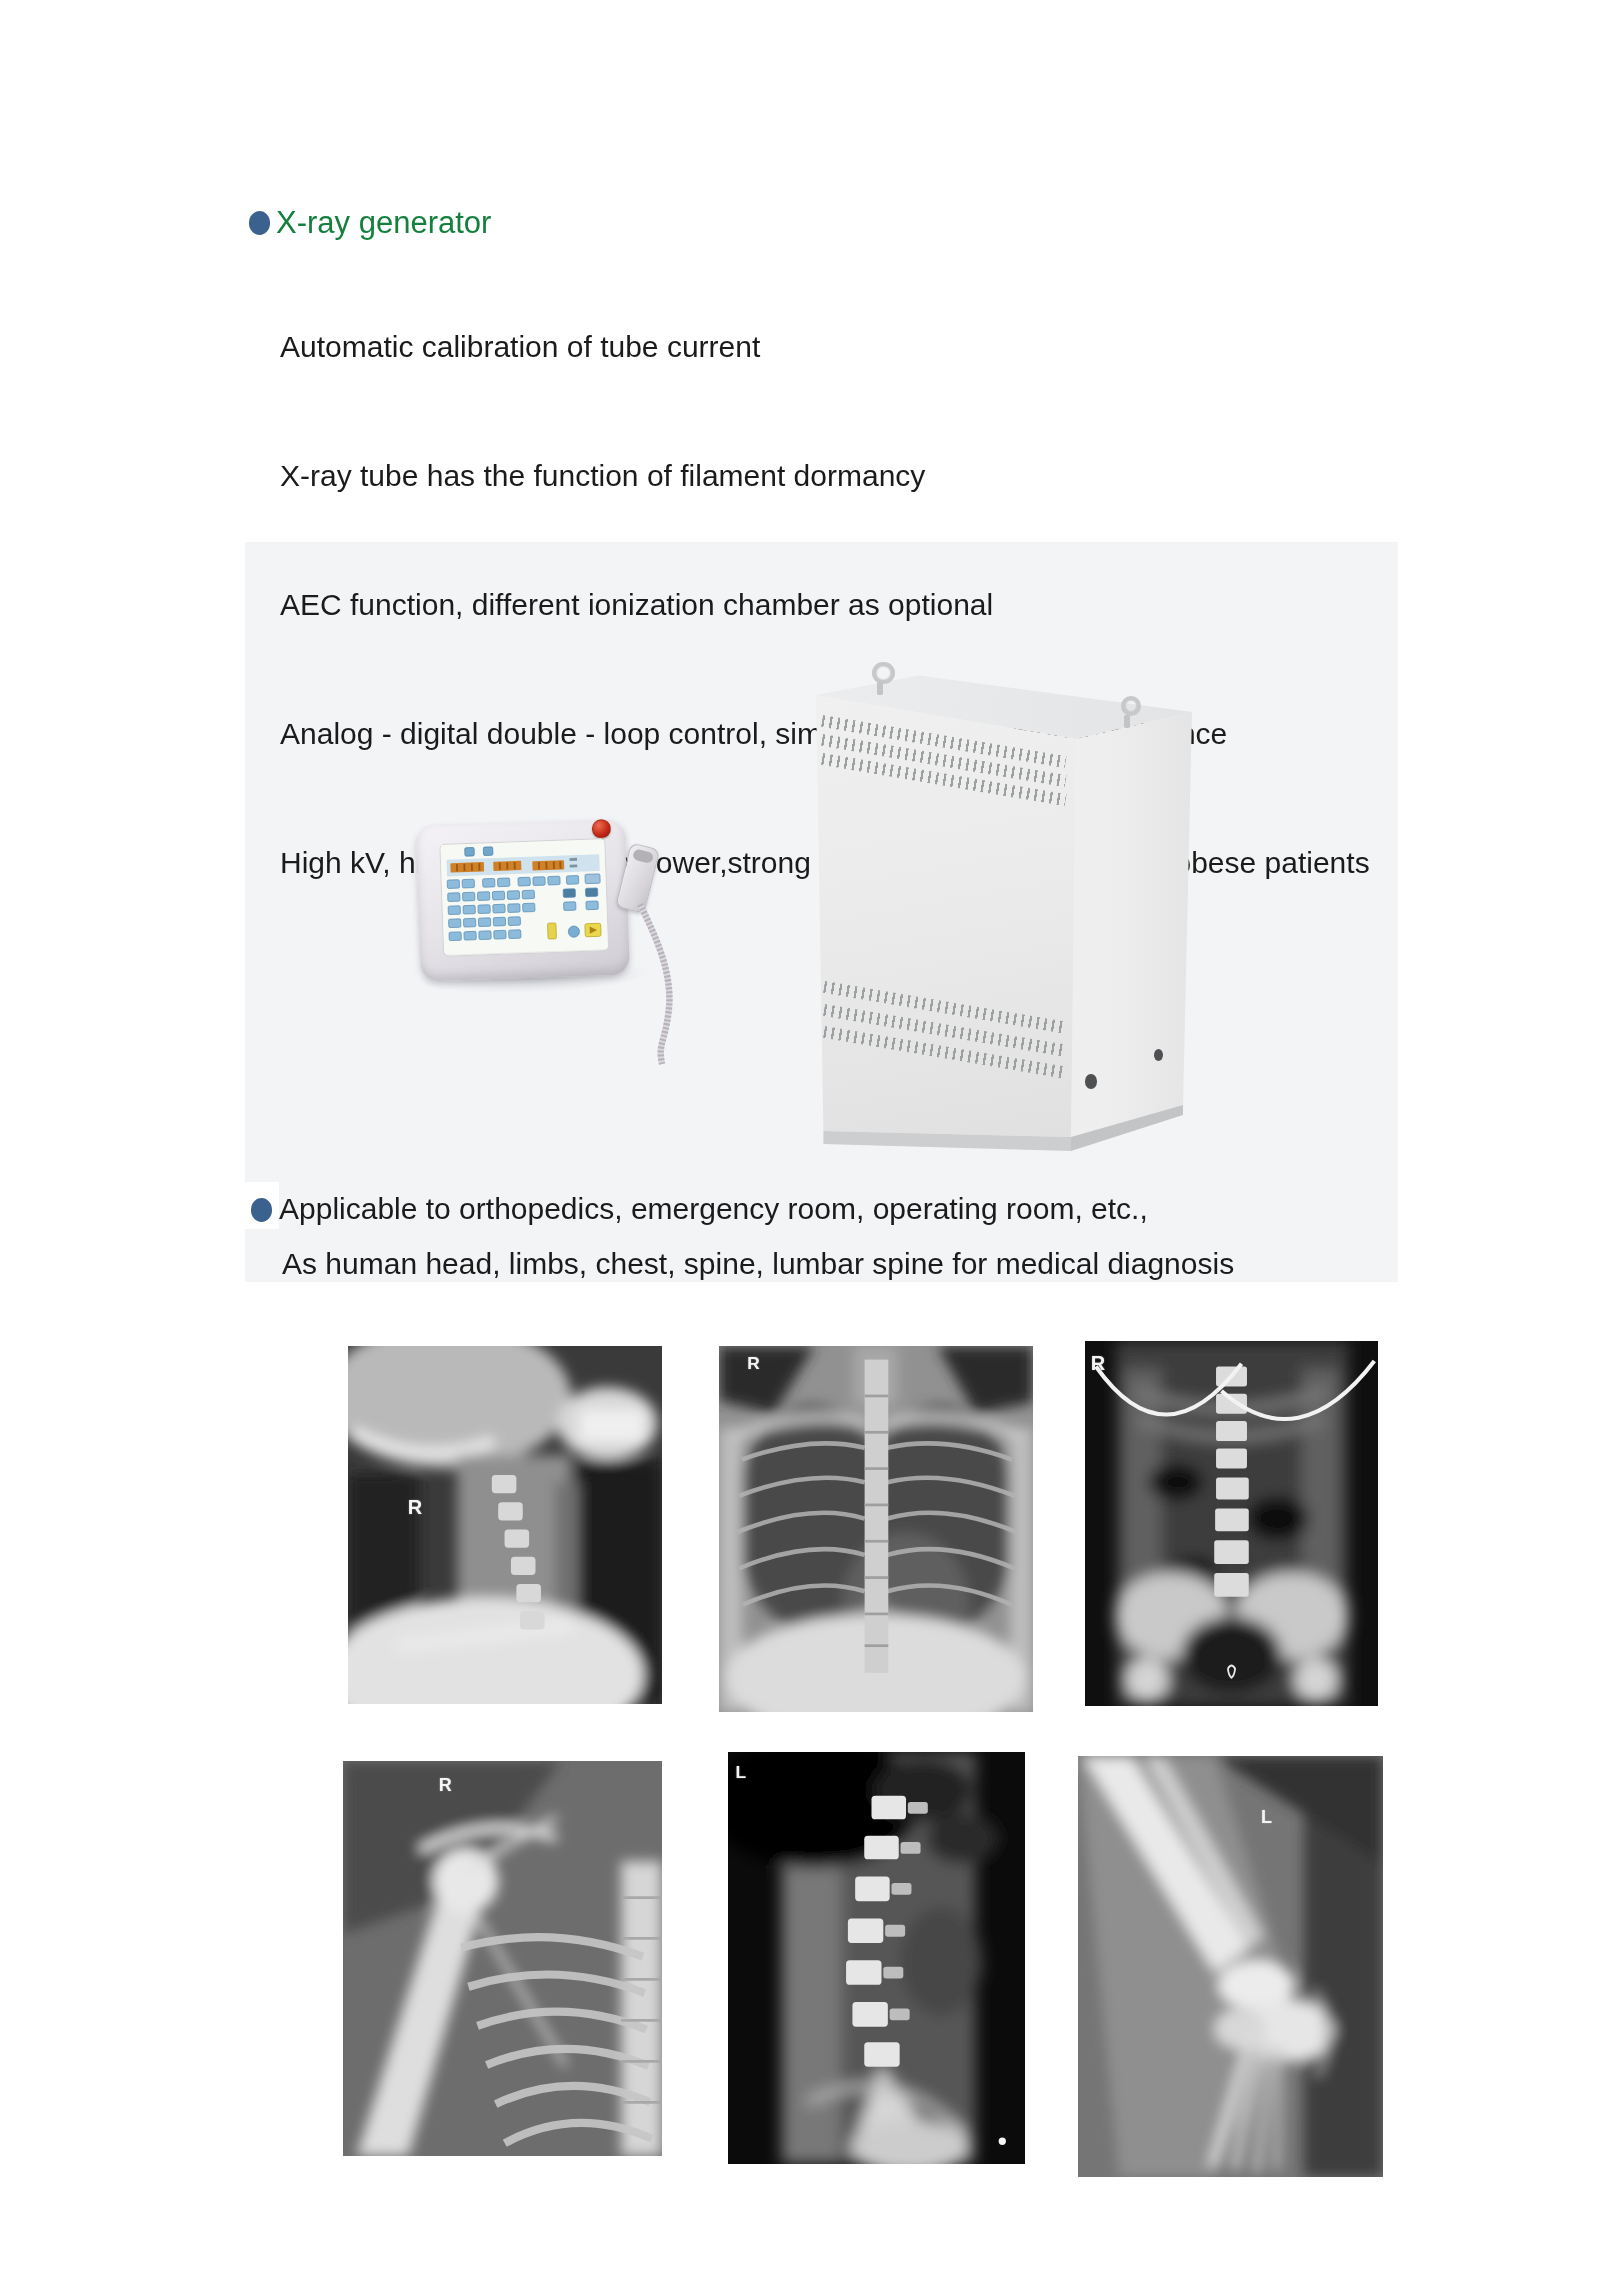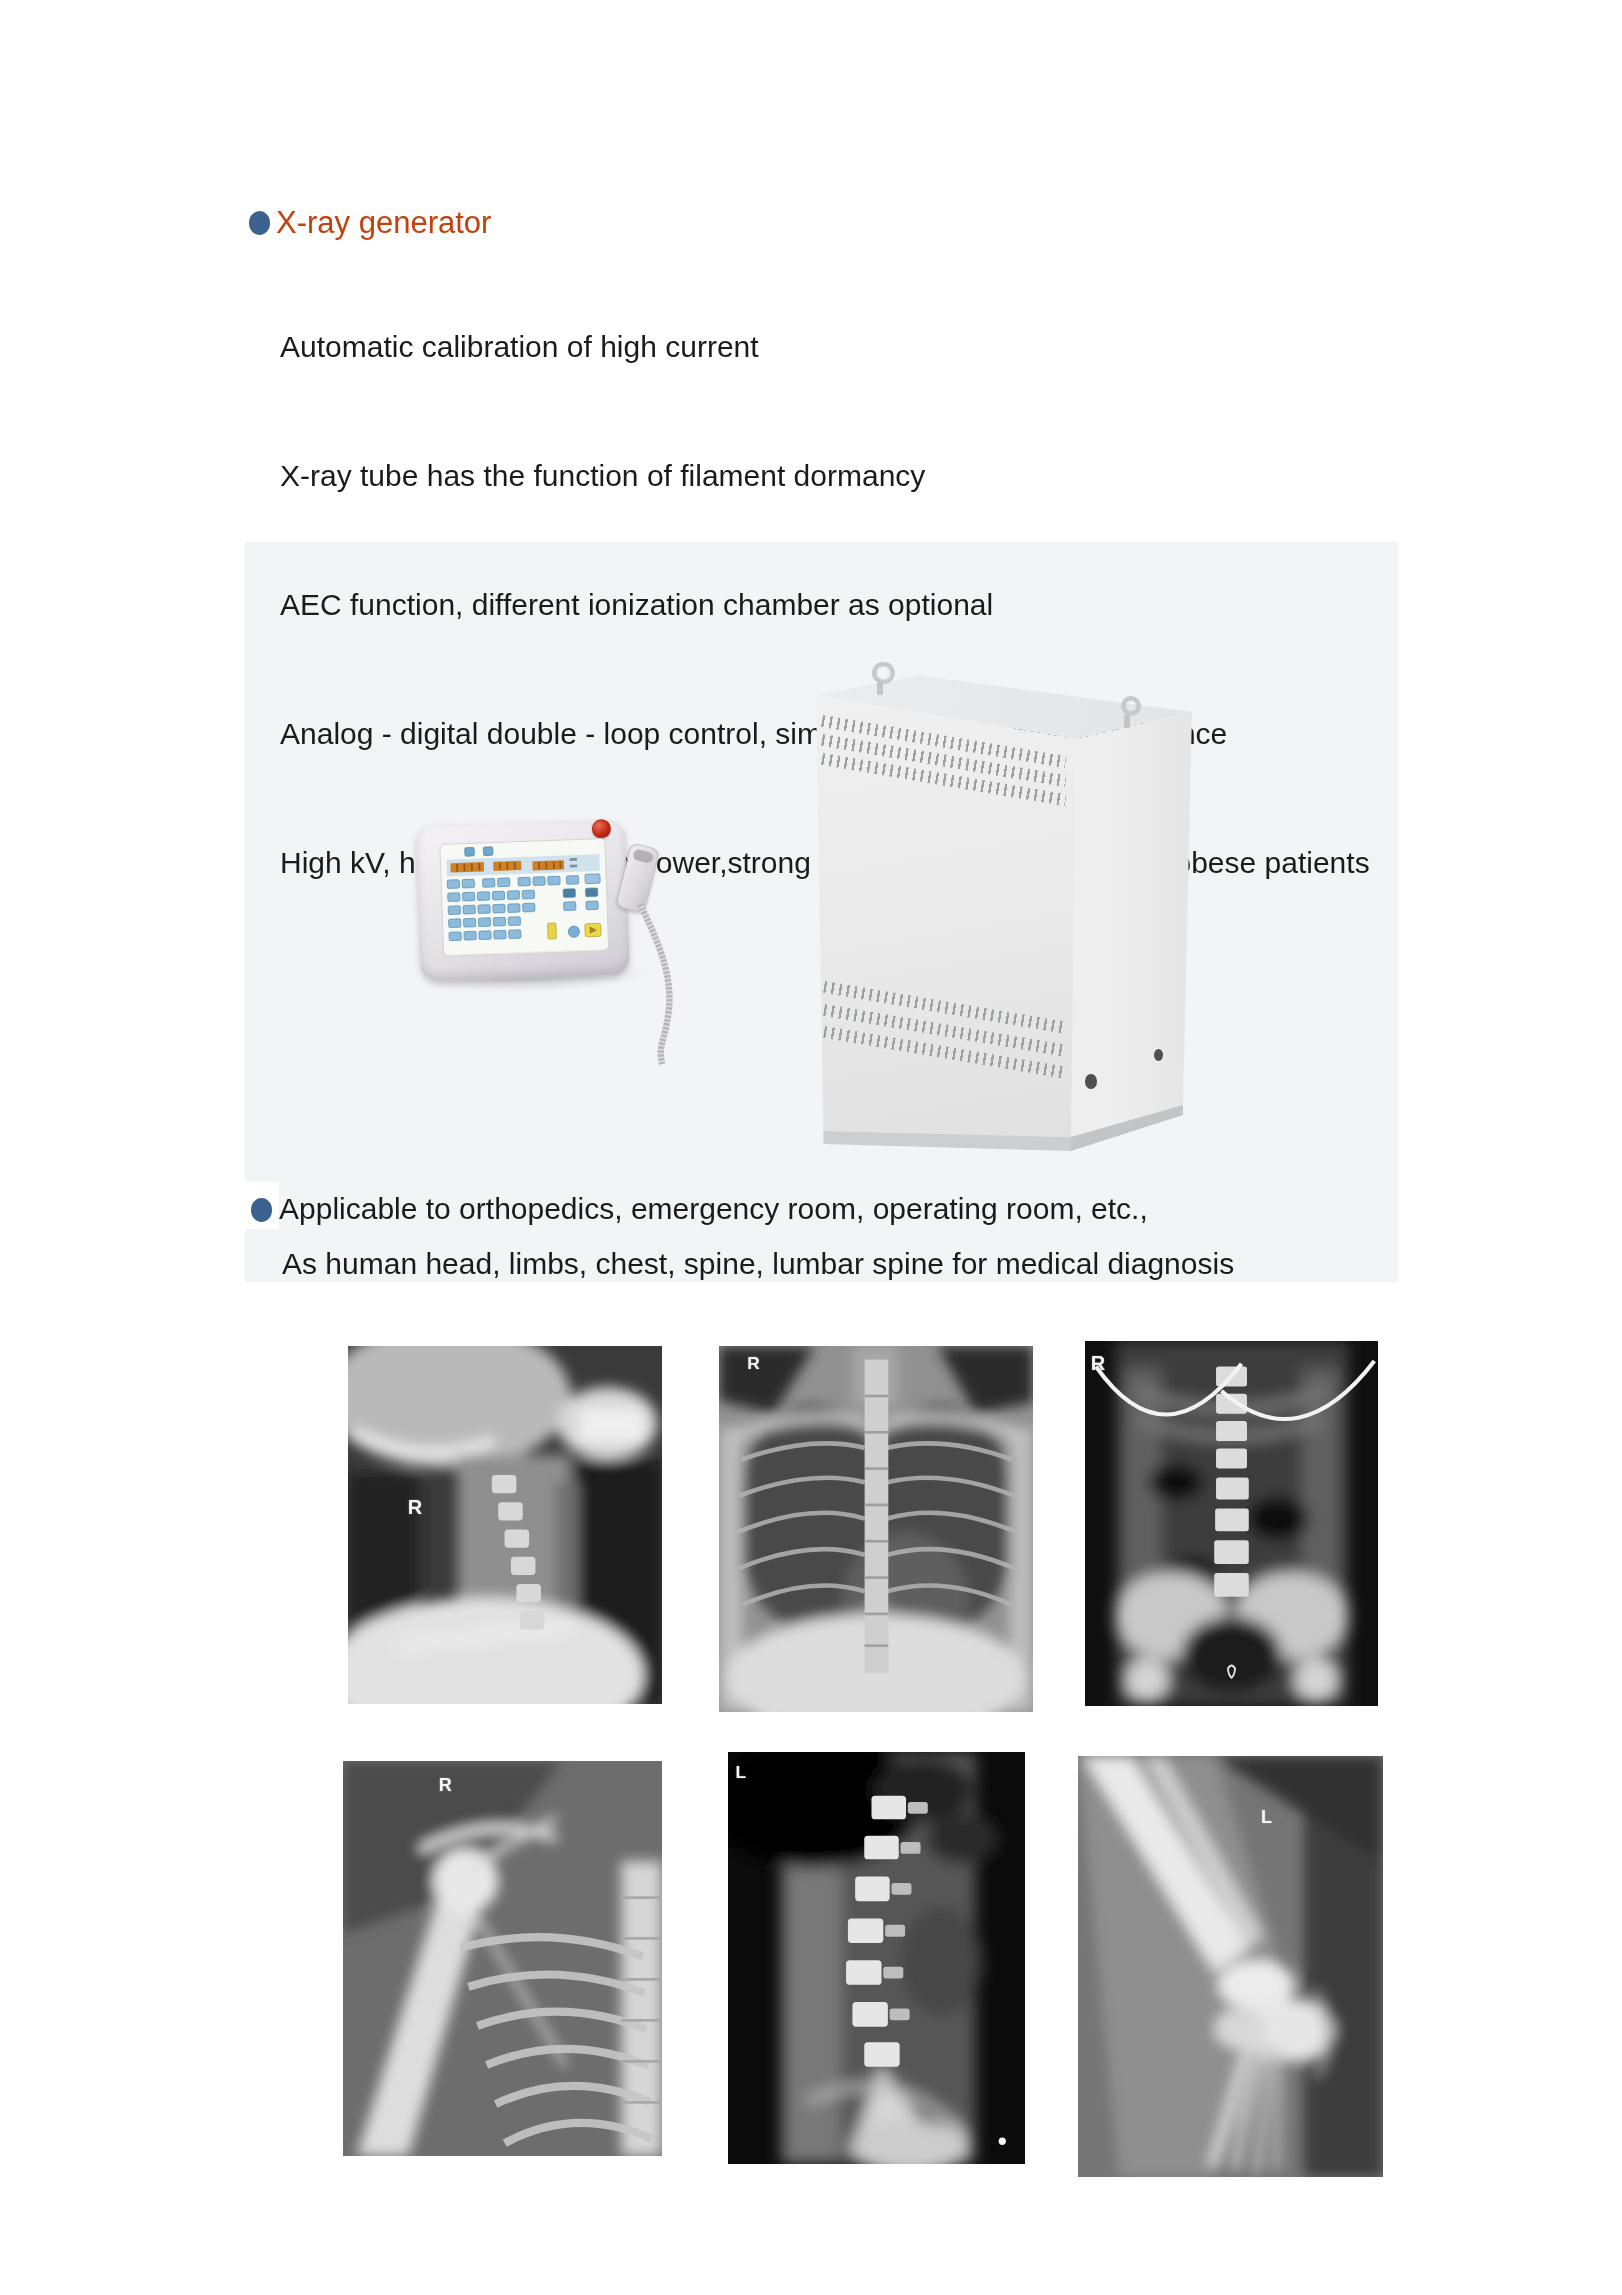--- a/index.html
+++ b/index.html
@@ -1,20 +1,20 @@
 <!DOCTYPE html>
 <html style="font-size:14.5px"><head>
 <meta charset="utf-8">
 <style>
   html,body{margin:0;padding:0;background:#ffffff;}
   .page{position:relative;width:1623px;height:2296px;background:#ffffff;overflow:hidden;
         font-family:"Liberation Sans","DejaVu Sans",sans-serif;color:#1b1b1b;}
   .abs{position:absolute;}
   .bullet{position:absolute;width:21px;height:23.6px;border-radius:50%;background:#3b618e;}
-  .sec-title{position:absolute;font-size:31px;line-height:36px;color:#c2410c;}
+  .sec-title{position:absolute;font-size:31px;line-height:36px;color:#15803d;}
   .features{position:absolute;left:280px;top:239px;font-size:30px;line-height:43px;color:#1b1b1b;white-space:pre;}
   .app-line{position:absolute;font-size:30px;line-height:36px;color:#1b1b1b;white-space:pre;}
   .panel{position:absolute;left:245px;top:542px;width:1153px;height:740px;background:#f3f4f6;}
   .notch{position:absolute;left:245px;top:1182px;width:34px;height:47px;background:#ffffff;}
 
   
   .console-wrap{position:absolute;left:409px;top:815px;width:291px;height:264px;transform:rotate(-2deg);}
   .console-shadow{position:absolute;left:5.5px;top:144px;width:235px;height:33px;border-radius:50%;
                   background:radial-gradient(ellipse at center,rgba(70,70,80,.22),rgba(0,0,0,0) 70%);}
   .console-body{position:absolute;left:11px;top:7.3px;width:209px;height:155px;border-radius:18px;
@@ -57,21 +57,21 @@
 </head>
 <body>
 
 <div class="page">
 
   <div class="panel"></div>
 
   <span class="bullet" style="left:249px;top:211px;"></span>
   <div class="sec-title" style="left:276px;top:205px;">X-ray generator</div>
   <div class="features">
-    <div>Automatic calibration of high current</div>
+    <div>Automatic calibration of tube current</div>
     <div>X-ray tube has the function of filament dormancy</div>
     <div>AEC function, different ionization chamber as optional</div>
     <div>Analog - digital double - loop control, simple operation, high intelligence</div>
     <div>High kV, high current, high power,strong penetration,able to handle obese patients</div>
   </div>
 
   <div class="console-wrap">
     <div class="console-shadow"></div>
     <div class="console-body">
       <div class="estop"></div>

